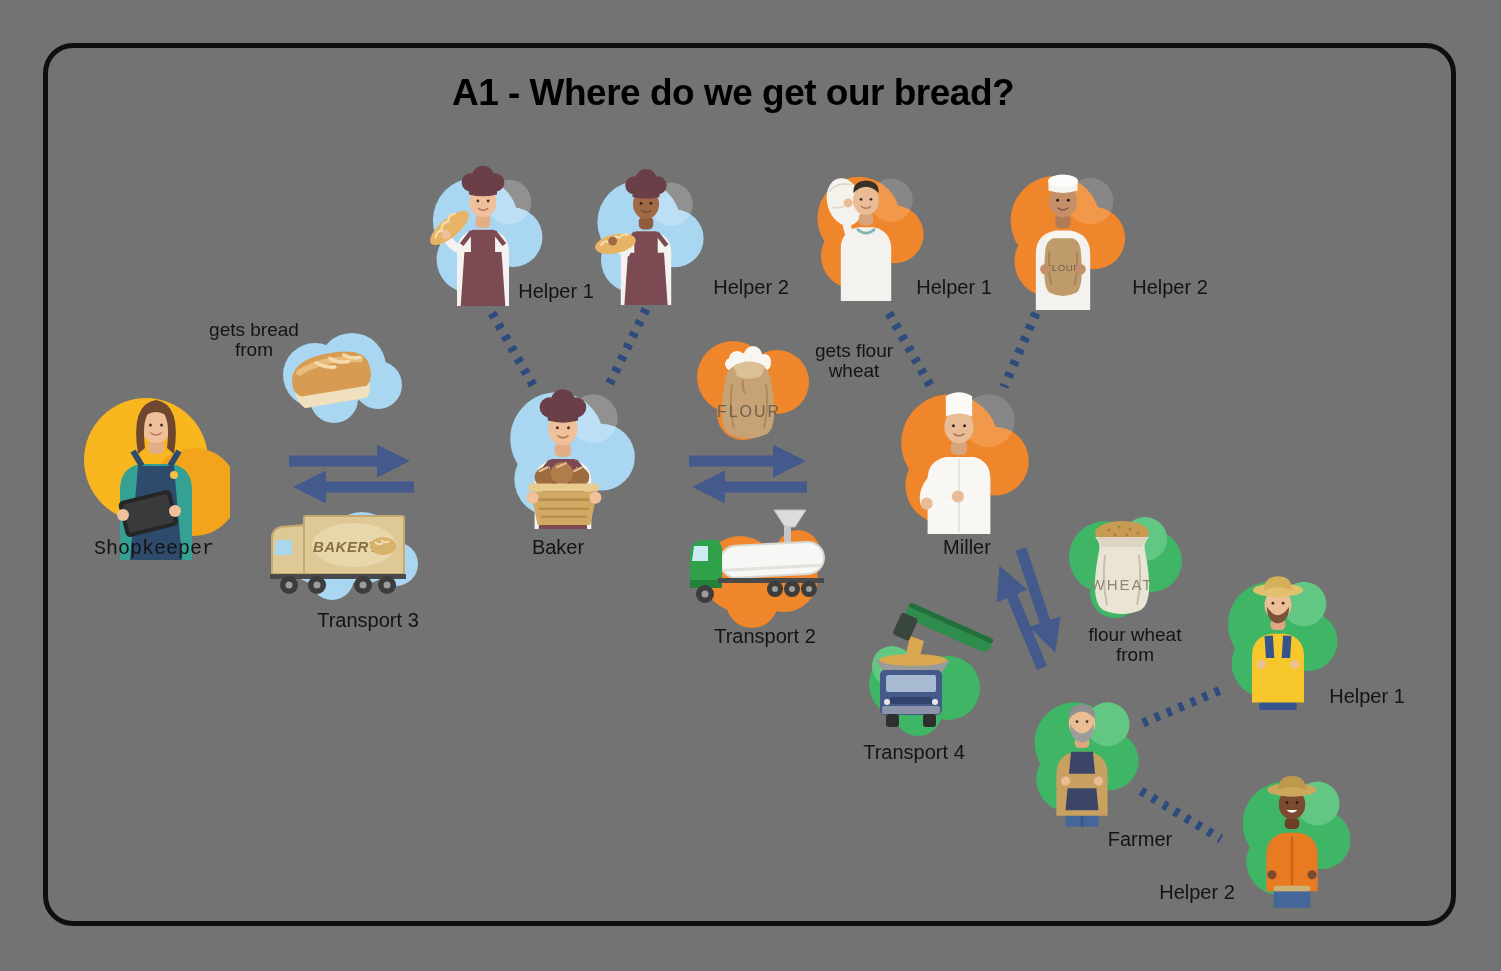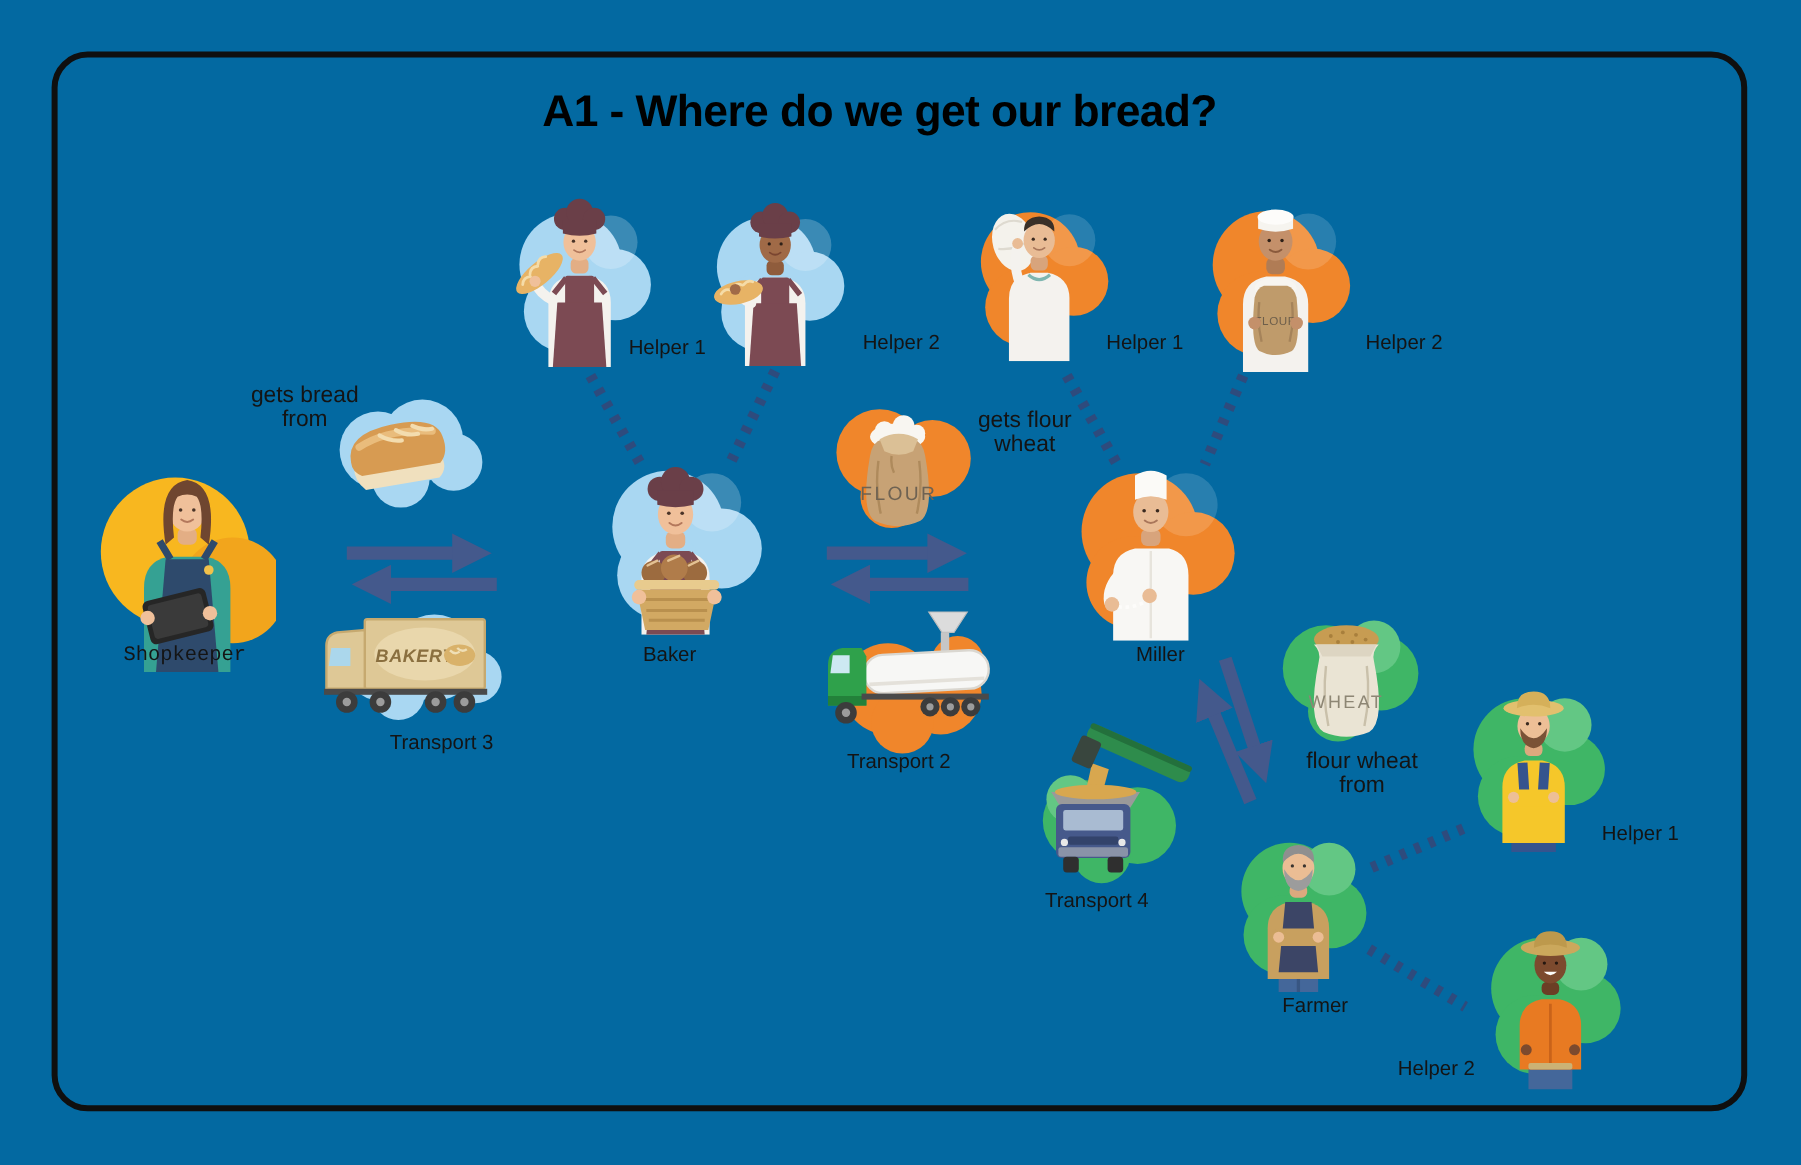--- a/index.html
+++ b/index.html
@@ -1,30 +1,30 @@
 <!DOCTYPE html>
 <html style="--blob-blue: #A9D7F2; --blob-orange: #F0862B; --blob-green: #3FB666; --blob-green-light: #63C784; --blob-yellow: #F8B71F; --blob-yellow-dark: #F2A51C; --arrow: #44598C; --dash: #2E4B7D; --frame: #0f0f0f;"><head>
 <meta charset="utf-8">
 <style>
   html,body{margin:0;padding:0;background:#ffffff;}
   .canvas{
-    position:relative;width:1501px;height:971px;background:#0369a1;
+    position:relative;width:1501px;height:971px;background:#737373;
     font-family:"Liberation Sans",sans-serif;overflow:hidden;
   }
   .frame{
     position:absolute;left:43px;top:43px;width:1413px;height:883px;
     box-sizing:border-box;border:5px solid var(--frame,#0f0f0f);border-radius:30px;
   }
   .title{
     position:absolute;left:433px;top:72px;width:600px;text-align:center;
     font-size:37px;font-weight:bold;color:#000;letter-spacing:-0.5px;white-space:nowrap;
   }
   .label{
     position:absolute;width:120px;text-align:center;
-    font-size:17px;color:#141414;
+    font-size:20px;color:#141414;
   }
   .label.wide{width:140px;font-family:Liberation Mono, monospace;}
   .caption{
     position:absolute;width:100px;text-align:center;
     font-size:19px;line-height:20px;color:#141414;
   }
   .node{position:absolute;}
   .node svg{display:block;width:100%;height:100%;}
   .overlay{position:absolute;left:0;top:0;pointer-events:none;}
   .b-blue{fill:var(--blob-blue,#A9D7F2);}
@@ -291,21 +291,21 @@
           <circle cx="131" cy="87" r="8"></circle>
       </g>
       <g fill="#9C9C9C">
         <circle cx="27" cy="92" r="3.5"></circle>
           <circle cx="97" cy="87" r="3"></circle>
           <circle cx="114" cy="87" r="3"></circle>
           <circle cx="131" cy="87" r="3"></circle>
       </g>
     </svg>
   </div>
-  <div class="label" style="left:689px;top:625px">Transport 2</div>
+  <div class="label" style="left:705px;top:625px">Transport 2</div>
 
   <div class="node" style="left:803px;top:148px;width:126px;height:153px">
     <svg viewBox="0 0 140 170">
       <circle cx="62" cy="78" r="46" class="b-orange"></circle>
       <circle cx="102" cy="96" r="32" class="b-orange"></circle>
       <circle cx="56" cy="120" r="36" class="b-orange"></circle>
       <circle cx="98" cy="58" r="24" fill="#ffffff" opacity="0.15"></circle>
       <path d="M42,170 V112 Q42,92 62,88 H78 Q98,92 98,112 V170 Z" fill="#F4F2EE"></path>
       <path d="M60,90 q10,9 20,0" stroke="#7FB6B0" stroke-width="3" fill="none"></path>
       <g transform="rotate(-16 46 60)">
@@ -445,21 +445,21 @@
       <circle cx="52" cy="120" r="5" fill="#EBBD94"></circle>
         <circle cx="88" cy="120" r="5" fill="#EBBD94"></circle>
       <rect x="62" y="72" width="16" height="12" rx="5" fill="#DCA97E"></rect>
       <ellipse cx="70" cy="57" rx="14.5" ry="16.5" fill="#EBBD94"></ellipse>
       <circle cx="64.5" cy="55" r="1.5" fill="#3A3430"></circle>
         <circle cx="75.5" cy="55" r="1.5" fill="#3A3430"></circle>
       <path d="M57,58 Q57,76 70,78 Q83,76 83,58 Q77,68 70,68 Q63,68 57,58 Z" fill="#9C9C9C"></path>
       <path d="M56,52 Q54,37 70,36 Q86,37 84,52 Q77,44 70,44 Q63,44 56,52 Z" fill="#8F8F8F"></path>
     </svg>
   </div>
-  <div class="label" style="left:1036px;top:828px">Farmer</div>
+  <div class="label" style="left:1080px;top:828px">Farmer</div>
 
   <div class="node" style="left:1213px;top:552px;width:130px;height:158px">
     <svg viewBox="0 0 140 170">
       <circle cx="62" cy="78" r="46" class="b-green"></circle>
       <circle cx="102" cy="96" r="32" class="b-green"></circle>
       <circle cx="56" cy="120" r="36" class="b-green"></circle>
       <circle cx="98" cy="56" r="24" class="b-green-l"></circle>
       <path d="M50,170 V132 H90 V170 Z" fill="#35548E"></path>
       <path d="M42,162 V112 Q42,92 62,88 H78 Q98,92 98,112 V162 Z" fill="#F5C72A"></path>
       <path d="M60,90 L62,122 M80,90 L78,122" stroke="#35548E" stroke-width="9"></path>

